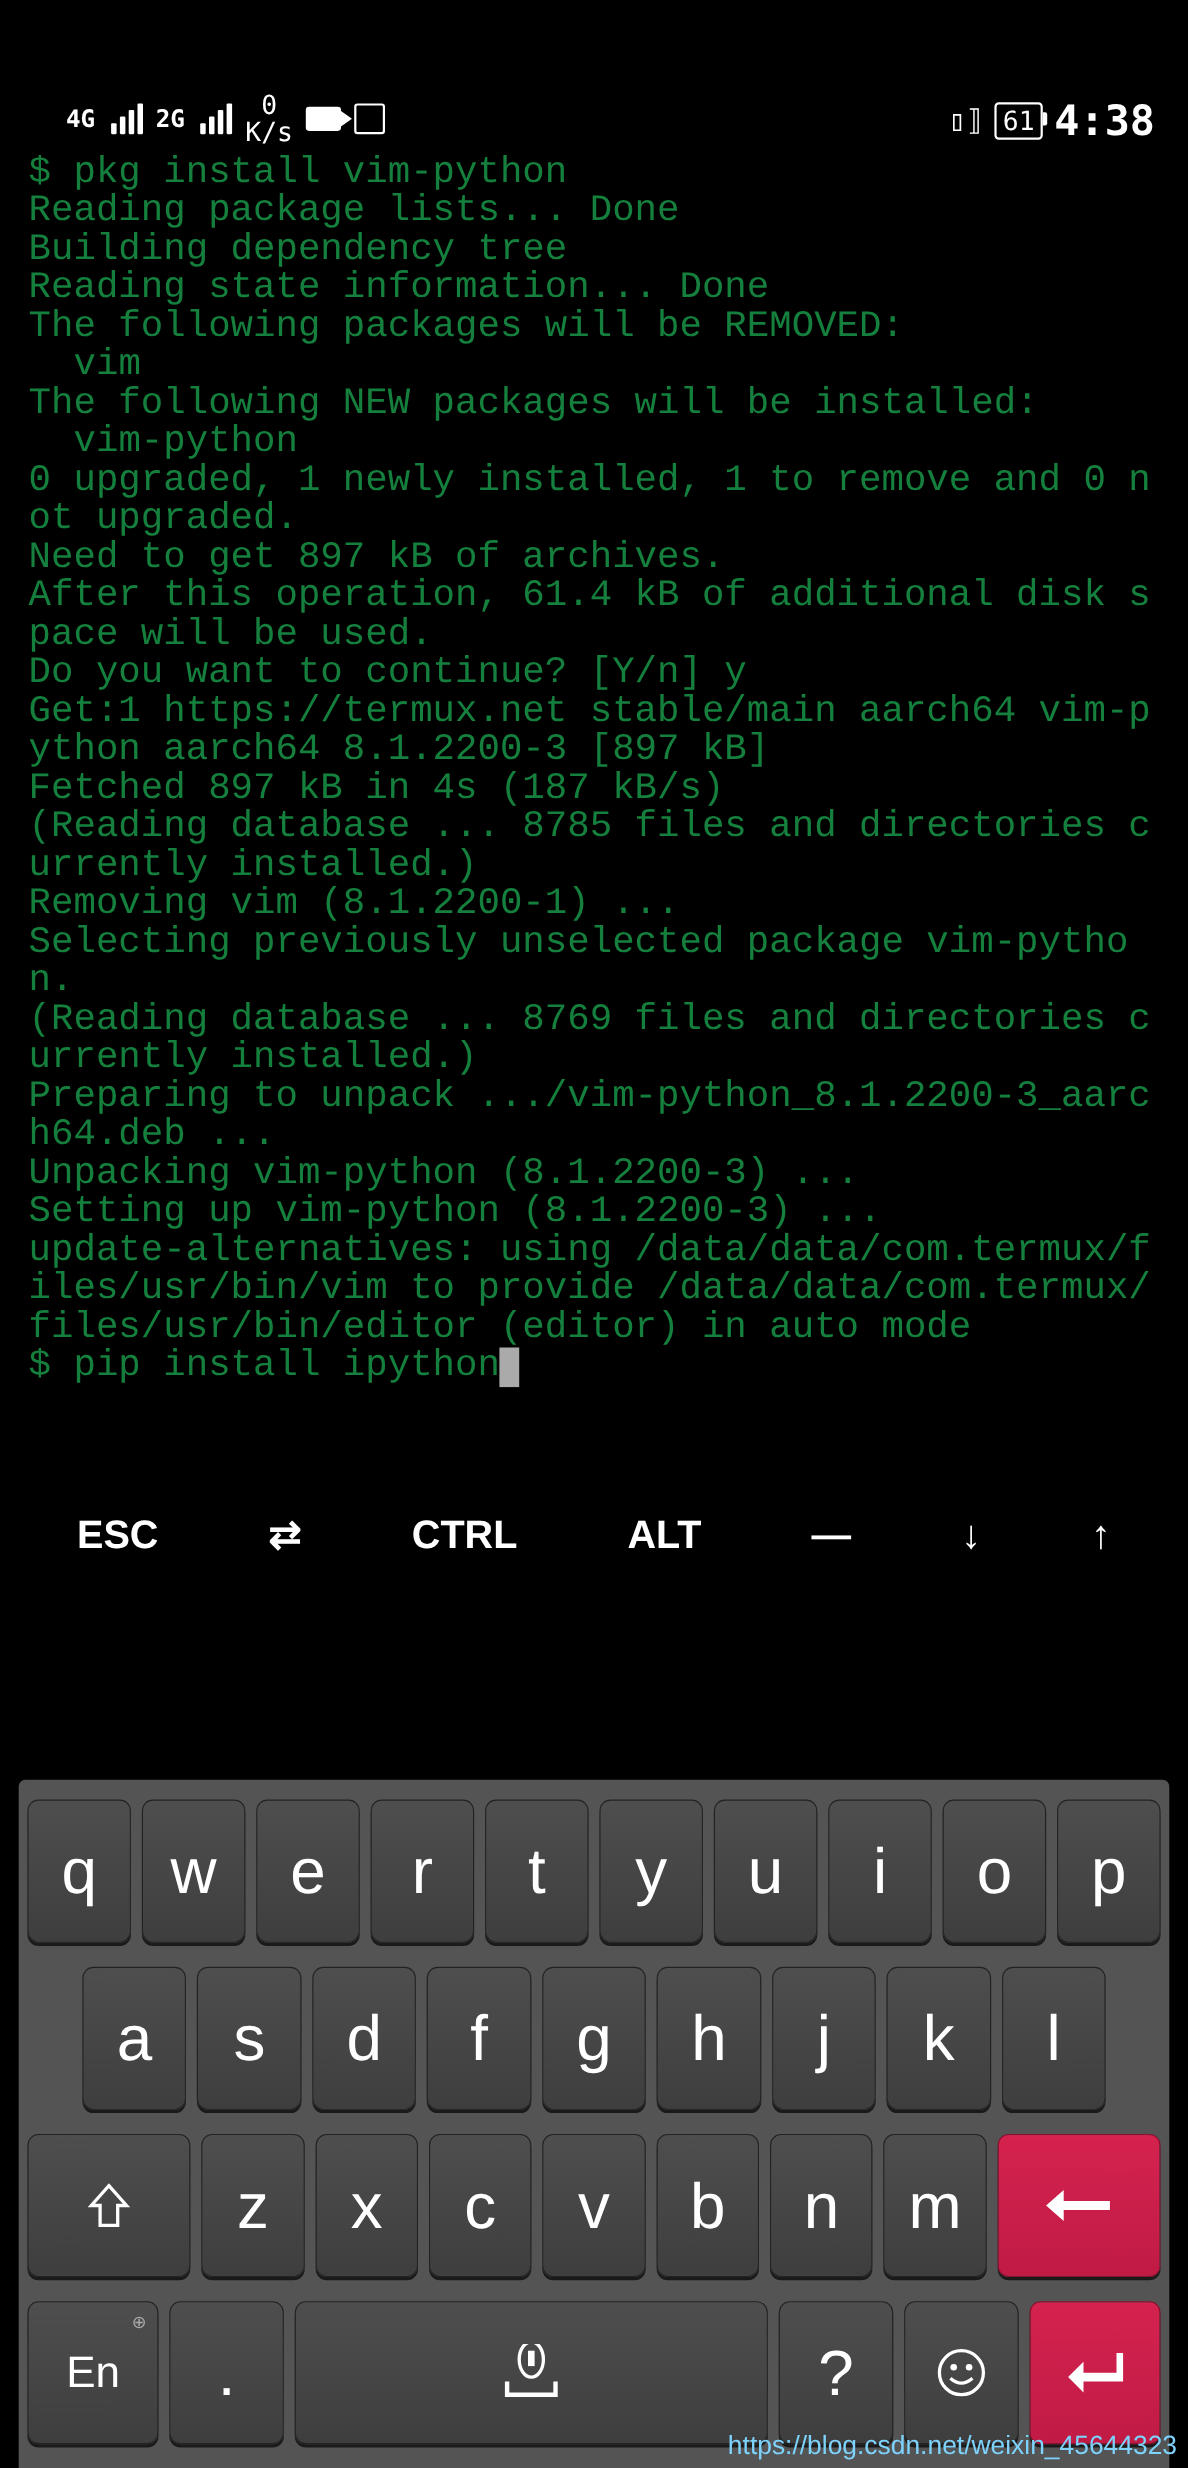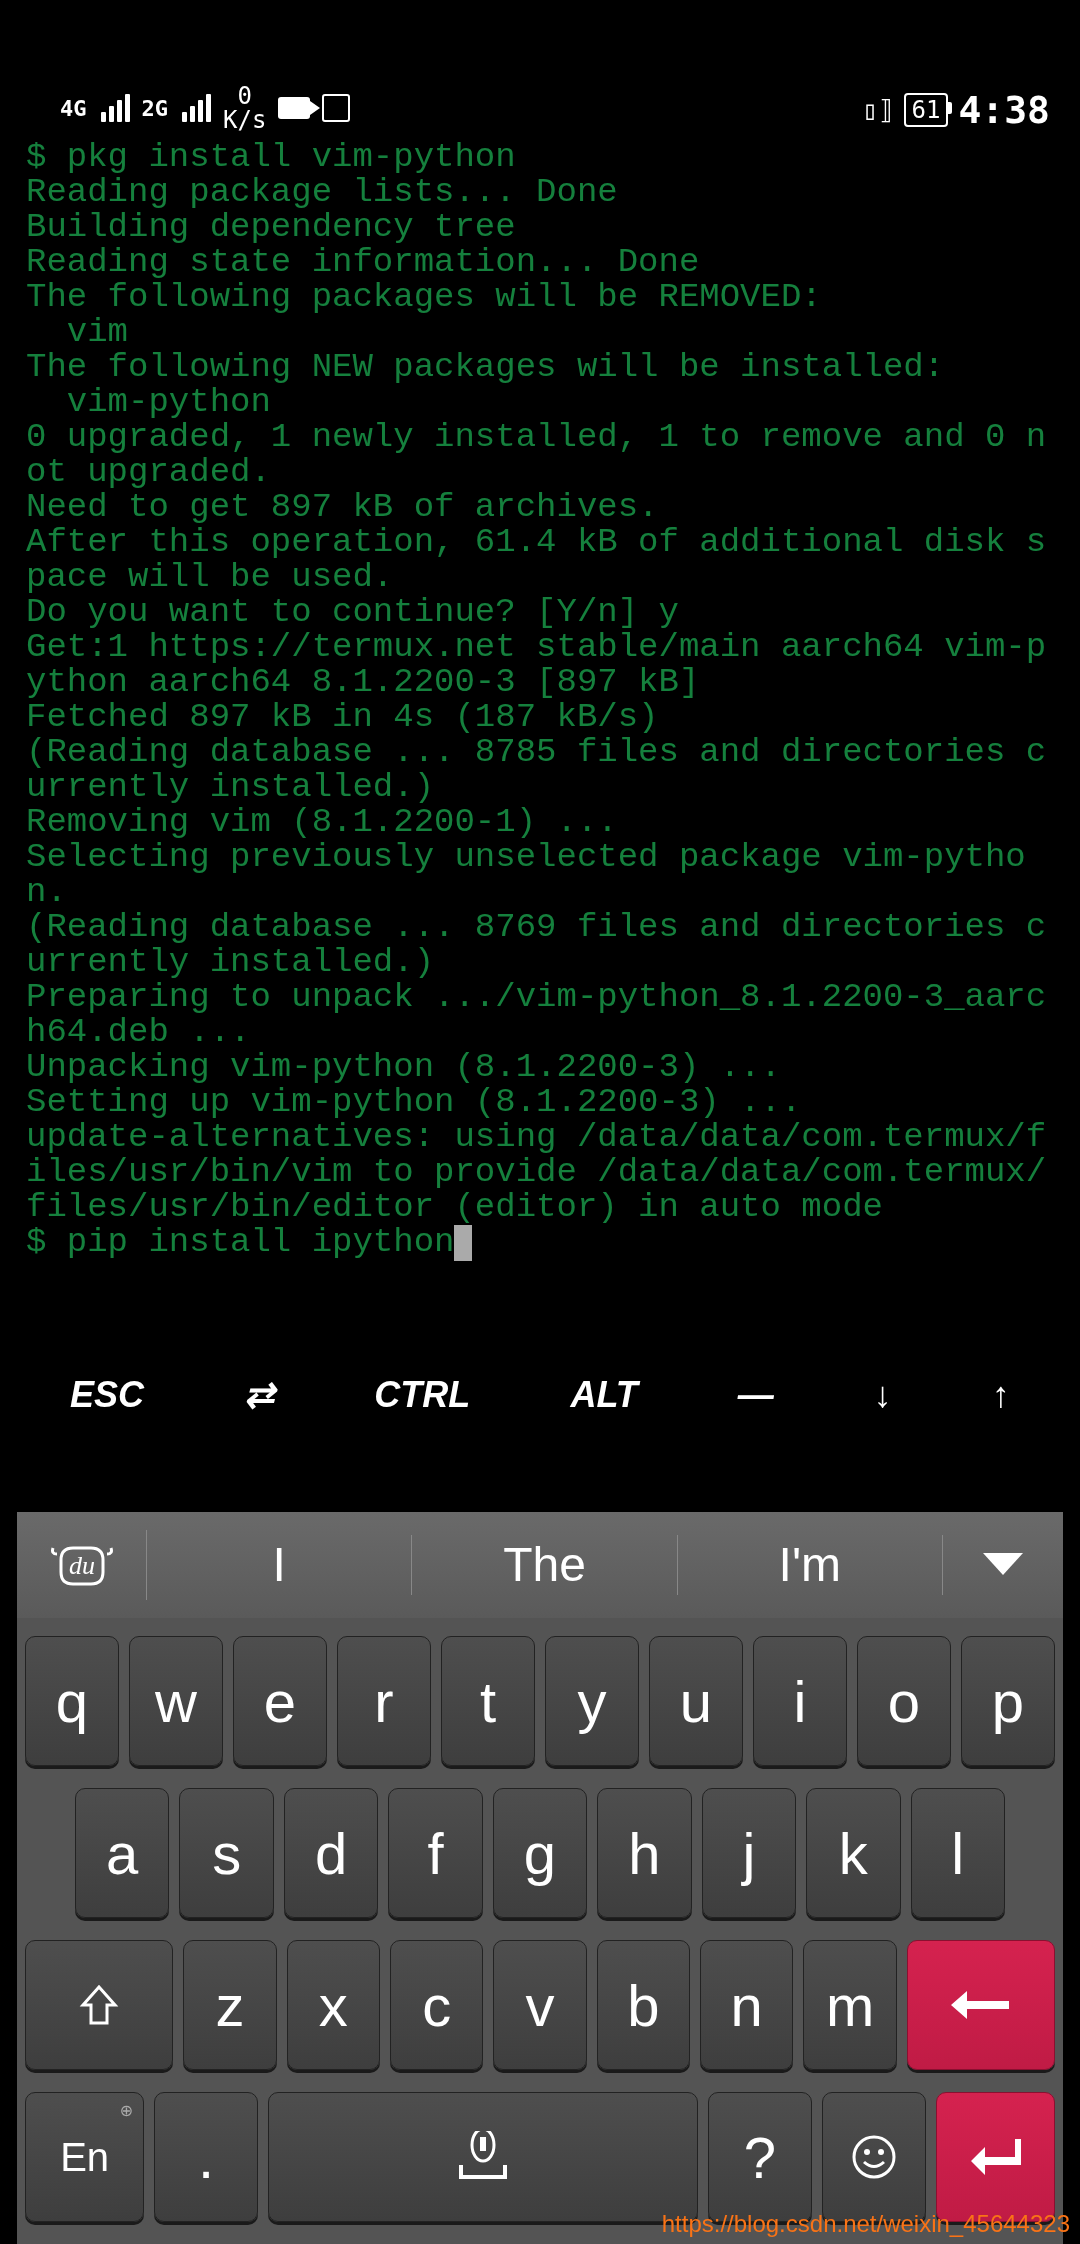--- a/index.html
+++ b/index.html
@@ -57,21 +57,20 @@
   top: 1346px;
   left: 0; right: 0;
   display: flex;
   justify-content: space-around;
   align-items: center;
   color: #fff;
   font-size: 36px;
   font-weight: bold;
   padding: 18px 20px;
   font-family: Arial, sans-serif;
-  font-style: italic;
 }
 .toolbar > div { padding: 10px 18px; }
 
 .keyboard {
   position: absolute;
   bottom: 0;
   left: 17px;
   right: 17px;
   background: #545454;
   border-radius: 6px 6px 0 0;
@@ -135,21 +134,21 @@
 }
 .key-small { font-size: 40px; }
 .key svg { fill: #fff; }
 .en-sup { position: relative; }
 .en-sup::after { content: "⊕"; position: absolute; top: 8px; right: 10px; font-size: 16px; color: #aaa; }
 
 .watermark {
   position: absolute;
   bottom: 6px;
   right: 10px;
-  color: #f97316;
+  color: #7dd3fc;
   font-size: 24px;
   font-family: Arial, sans-serif;
 }
 </style>
 </head>
 <body>
 
 <div class="status-bar">
   <div class="status-left">
     <span class="net-label">4G</span>
@@ -208,36 +207,20 @@
   <div>ESC</div>
   <div>⇄</div>
   <div>CTRL</div>
   <div>ALT</div>
   <div>—</div>
   <div>↓</div>
   <div>↑</div>
 </div>
 
 <div class="keyboard">
-  <div class="suggest">
-    <div class="du-icon">
-      <svg width="62" height="50" viewBox="0 0 62 50">
-          <path d="M10 20 Q10 8 22 8 L40 8 Q52 8 52 20 L52 32 Q52 44 40 44 L22 44 Q10 44 10 32 Z M6 14 Q0 14 2 8 M56 14 Q62 14 60 8" fill="none" stroke="#fff" stroke-width="3"></path>
-          <text x="31" y="34" text-anchor="middle" fill="#fff" font-size="26" font-style="italic" font-family="cursive">du</text>
-        </svg>
-    </div>
-    <div class="suggest-word">I</div>
-    <div class="suggest-word">The</div>
-    <div class="suggest-word">I'm</div>
-    <div class="dropdown-btn">
-      <svg width="44" height="28" viewBox="0 0 44 28">
-          <path d="M2 2 L22 24 L42 2 Z"></path>
-        </svg>
-    </div>
-  </div>
 
   <div class="key-rows">
     <div class="key-row">
       <div class="key">q</div>
       <div class="key">w</div>
       <div class="key">e</div>
       <div class="key">r</div>
       <div class="key">t</div>
       <div class="key">y</div>
       <div class="key">u</div>

